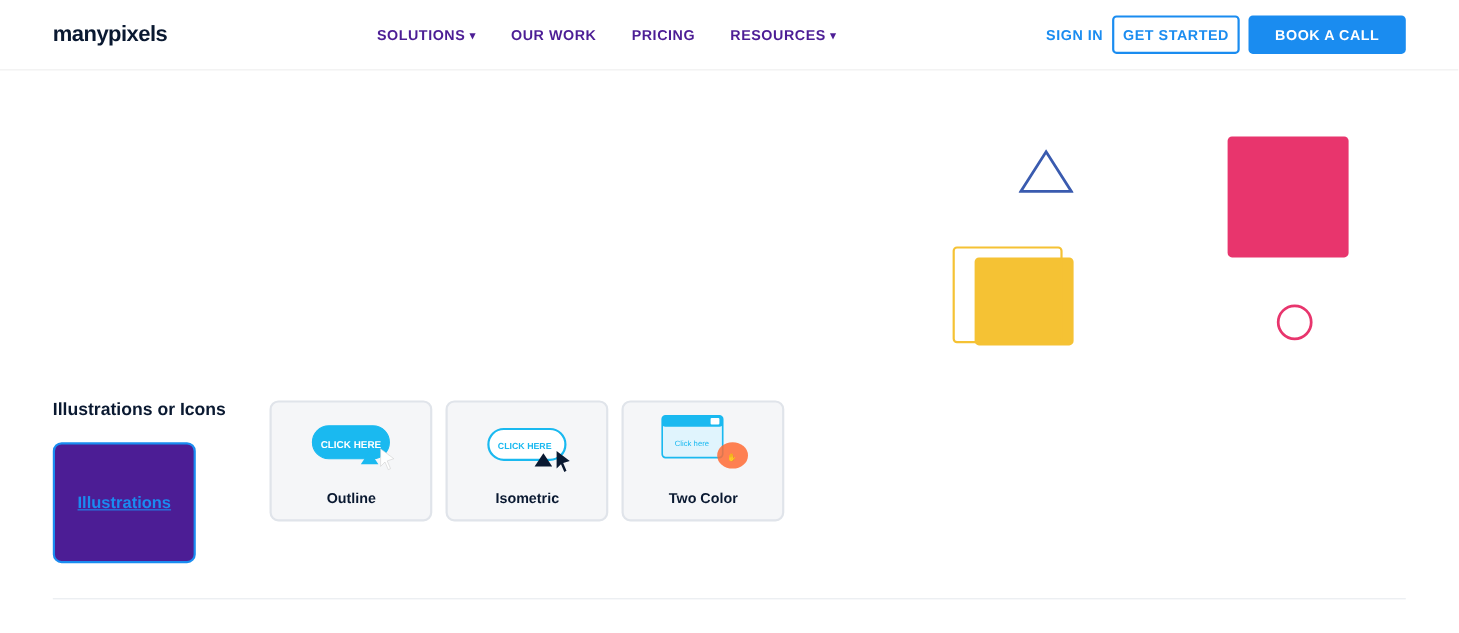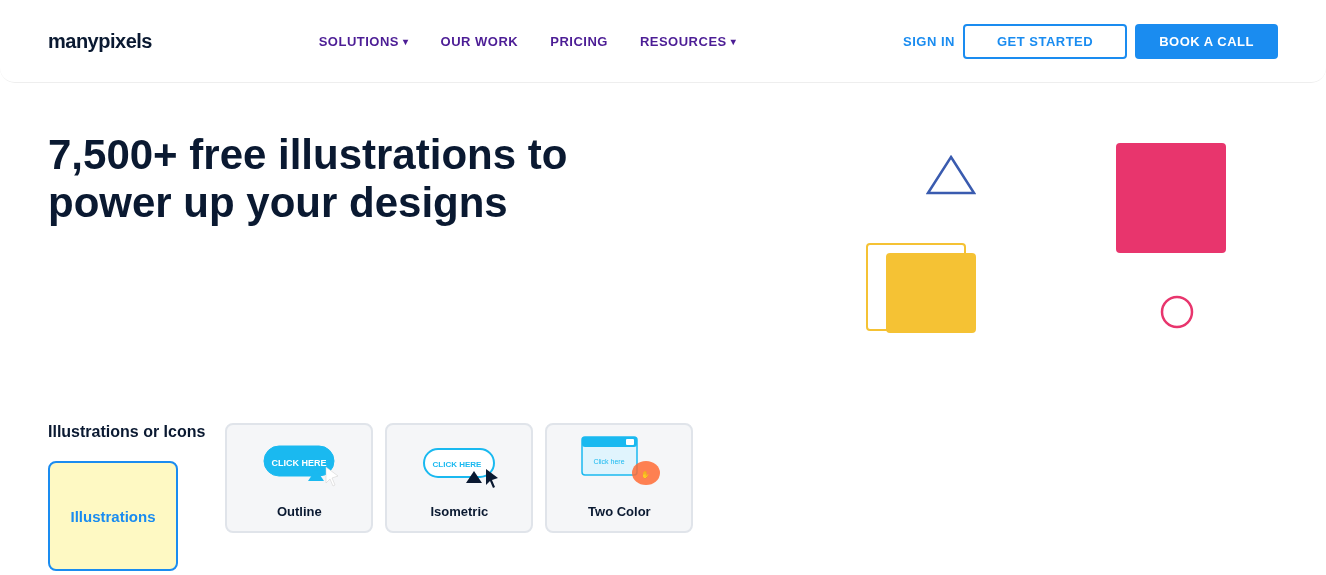--- a/index.html
+++ b/index.html
@@ -4,25 +4,24 @@
   <style>
     * { box-sizing: border-box; margin: 0; padding: 0; }
     body { font-family: 'Segoe UI', Arial, sans-serif; background: #fff; color: #0a1931; }
 
     
     header {
       display: flex;
       align-items: center;
       justify-content: space-between;
       padding: 0 48px;
-      height: 83px;
+      height: 64px;
       border-bottom: 1px solid #eee;
       position: relative;
       z-index: 10;
-      border-radius: 15px;
     }
     .logo {
       font-weight: 900;
       font-size: 20px;
       color: #0a1931;
       letter-spacing: -0.5px;
     }
     nav {
       display: flex;
       align-items: center;
@@ -54,21 +53,21 @@
       font-weight: 700;
       letter-spacing: 0.5px;
       text-transform: uppercase;
     }
     .btn-get-started {
       text-decoration: none;
       color: #1a8cf0;
       font-size: 13px;
       font-weight: 700;
       border: 2px solid #1a8cf0;
-      padding: 8px 32px;
+      padding: 8px 8px;
       border-radius: 4px;
       text-transform: uppercase;
       letter-spacing: 0.5px;
     }
     .btn-book-call {
       text-decoration: none;
       background: #1a8cf0;
       color: #fff;
       font-size: 13px;
       font-weight: 700;
@@ -105,23 +104,22 @@
       height: 260px;
       z-index: 1;
     }
 
     
     .section {
       padding: 0 48px 32px 48px;
     }
     .section-row {
       display: flex;
-      gap: 20px;
+      gap: 40px;
       align-items: flex-start;
-      margin-top: 40px;
     }
     .section-group {
       display: flex;
       flex-direction: column;
       gap: 12px;
     }
     .section-label {
       font-size: 16px;
       font-weight: 700;
       color: #0a1931;
@@ -143,22 +141,23 @@
       justify-content: center;
       font-size: 15px;
       font-weight: 700;
       color: #0a1931;
       cursor: pointer;
       background: #fff;
       transition: border-color 0.2s;
     }
     .type-card.active {
       border-color: #1a8cf0;
-      background: #fef9c3;
+      background: #4c1d95;
       color: #1a8cf0;
+      text-decoration: underline;
     }
 
     
     .style-selector {
       display: flex;
       gap: 12px;
     }
     .style-card {
       width: 148px;
       height: 110px;
@@ -222,26 +221,20 @@
   </nav>
 
   <div class="header-actions">
     <a href="#" class="btn-signin">SIGN IN</a>
     <a href="#" class="btn-get-started">GET STARTED</a>
     <a href="#" class="btn-book-call">BOOK A CALL</a>
   </div>
 </header>
 
 <div class="hero">
-  <div class="hero-text">
-    <h1 class="hero-title">
-      <span>7,500+ free illustrations to</span><br>
-      <span>power up your designs</span>
-    </h1>
-  </div>
 
   <div class="shapes-container">
 
     <svg style="position:absolute; top:10px; left:120px;" width="50" height="44">
       <polygon points="25,4 48,40 2,40" fill="none" stroke="#3a5baf" stroke-width="2.5"></polygon>
     </svg>
 
     <div style="position:absolute; top:0px; right:0px; width:110px; height:110px; background:#e8356d; border-radius:4px;"></div>
 
     <div style="position:absolute; top:110px; left:80px; width:90px; height:80px; background:#f5c234; border-radius:4px; border: 2px solid #f5c234;"></div>

